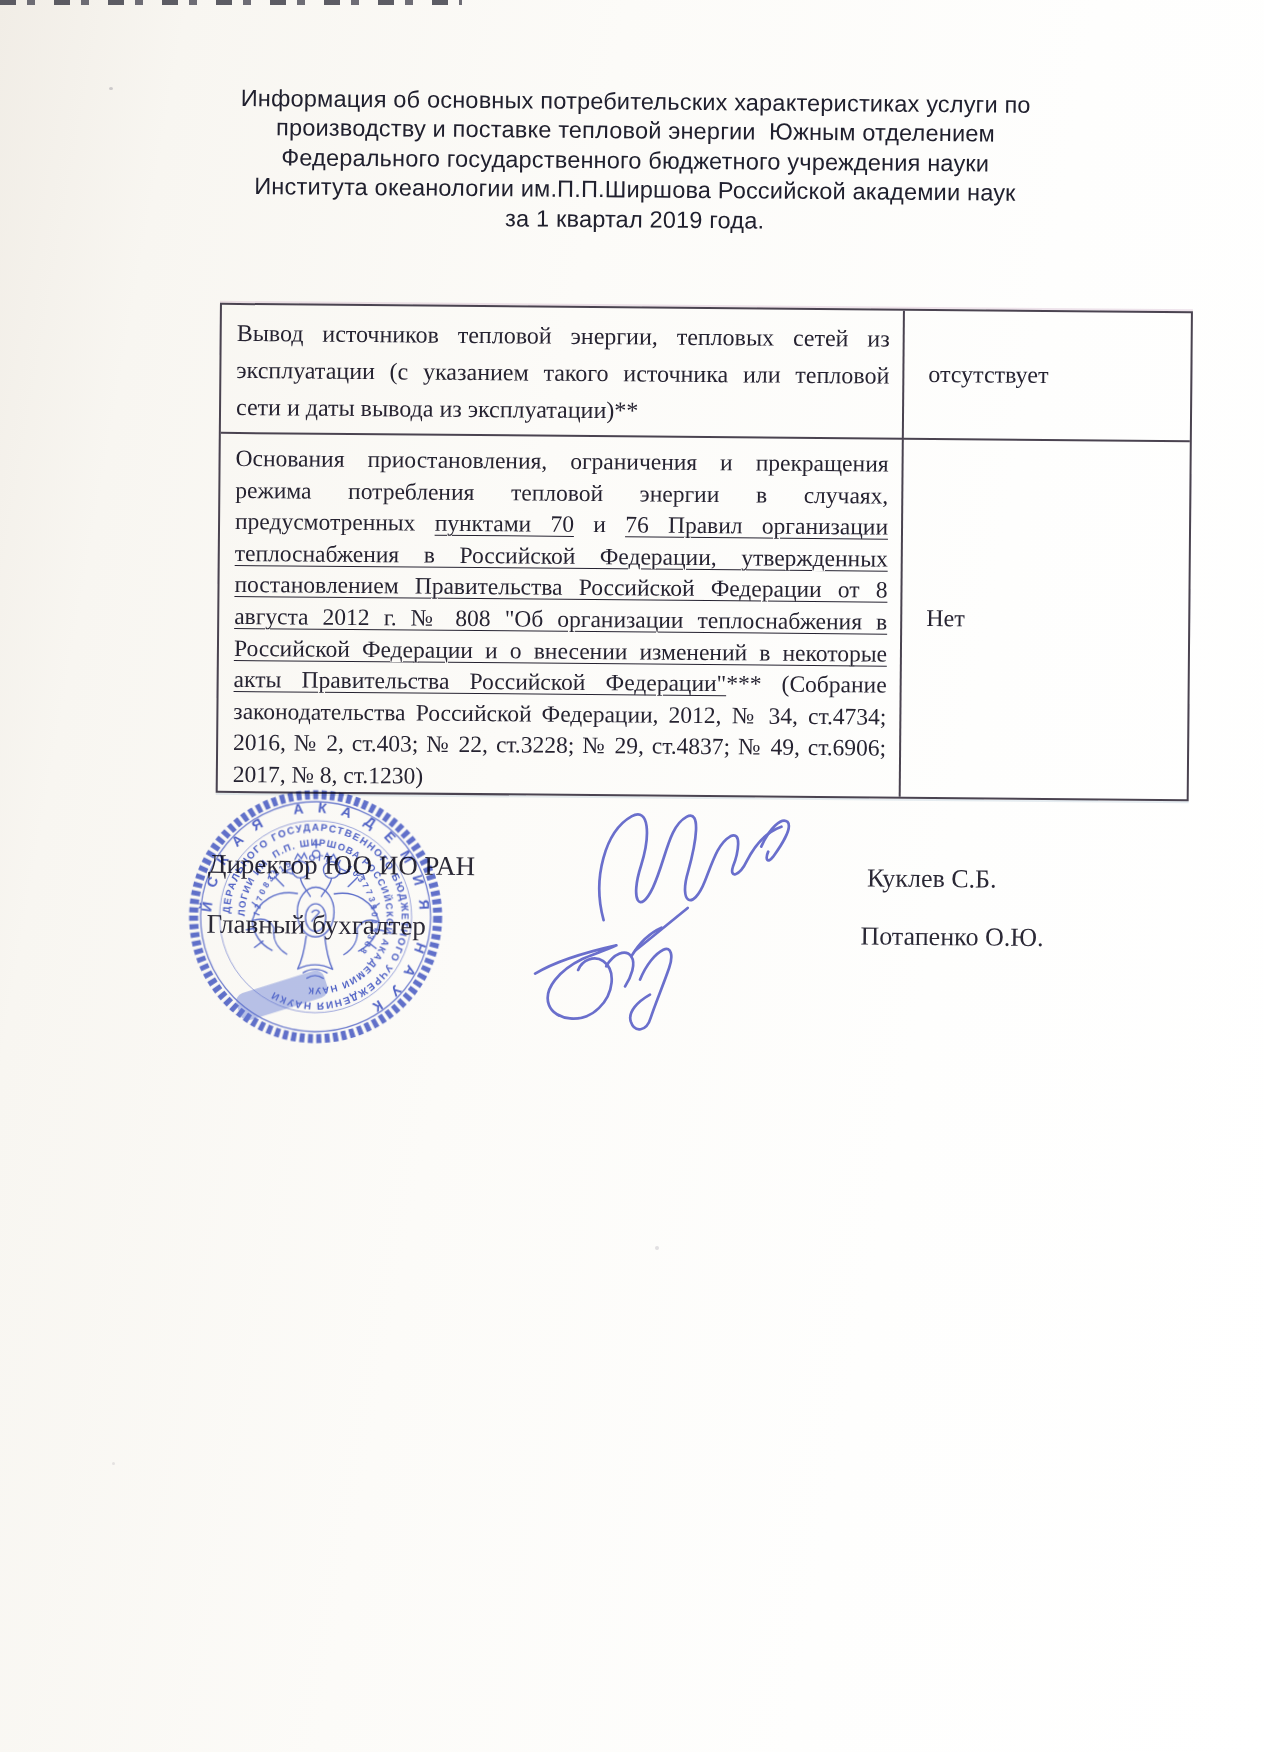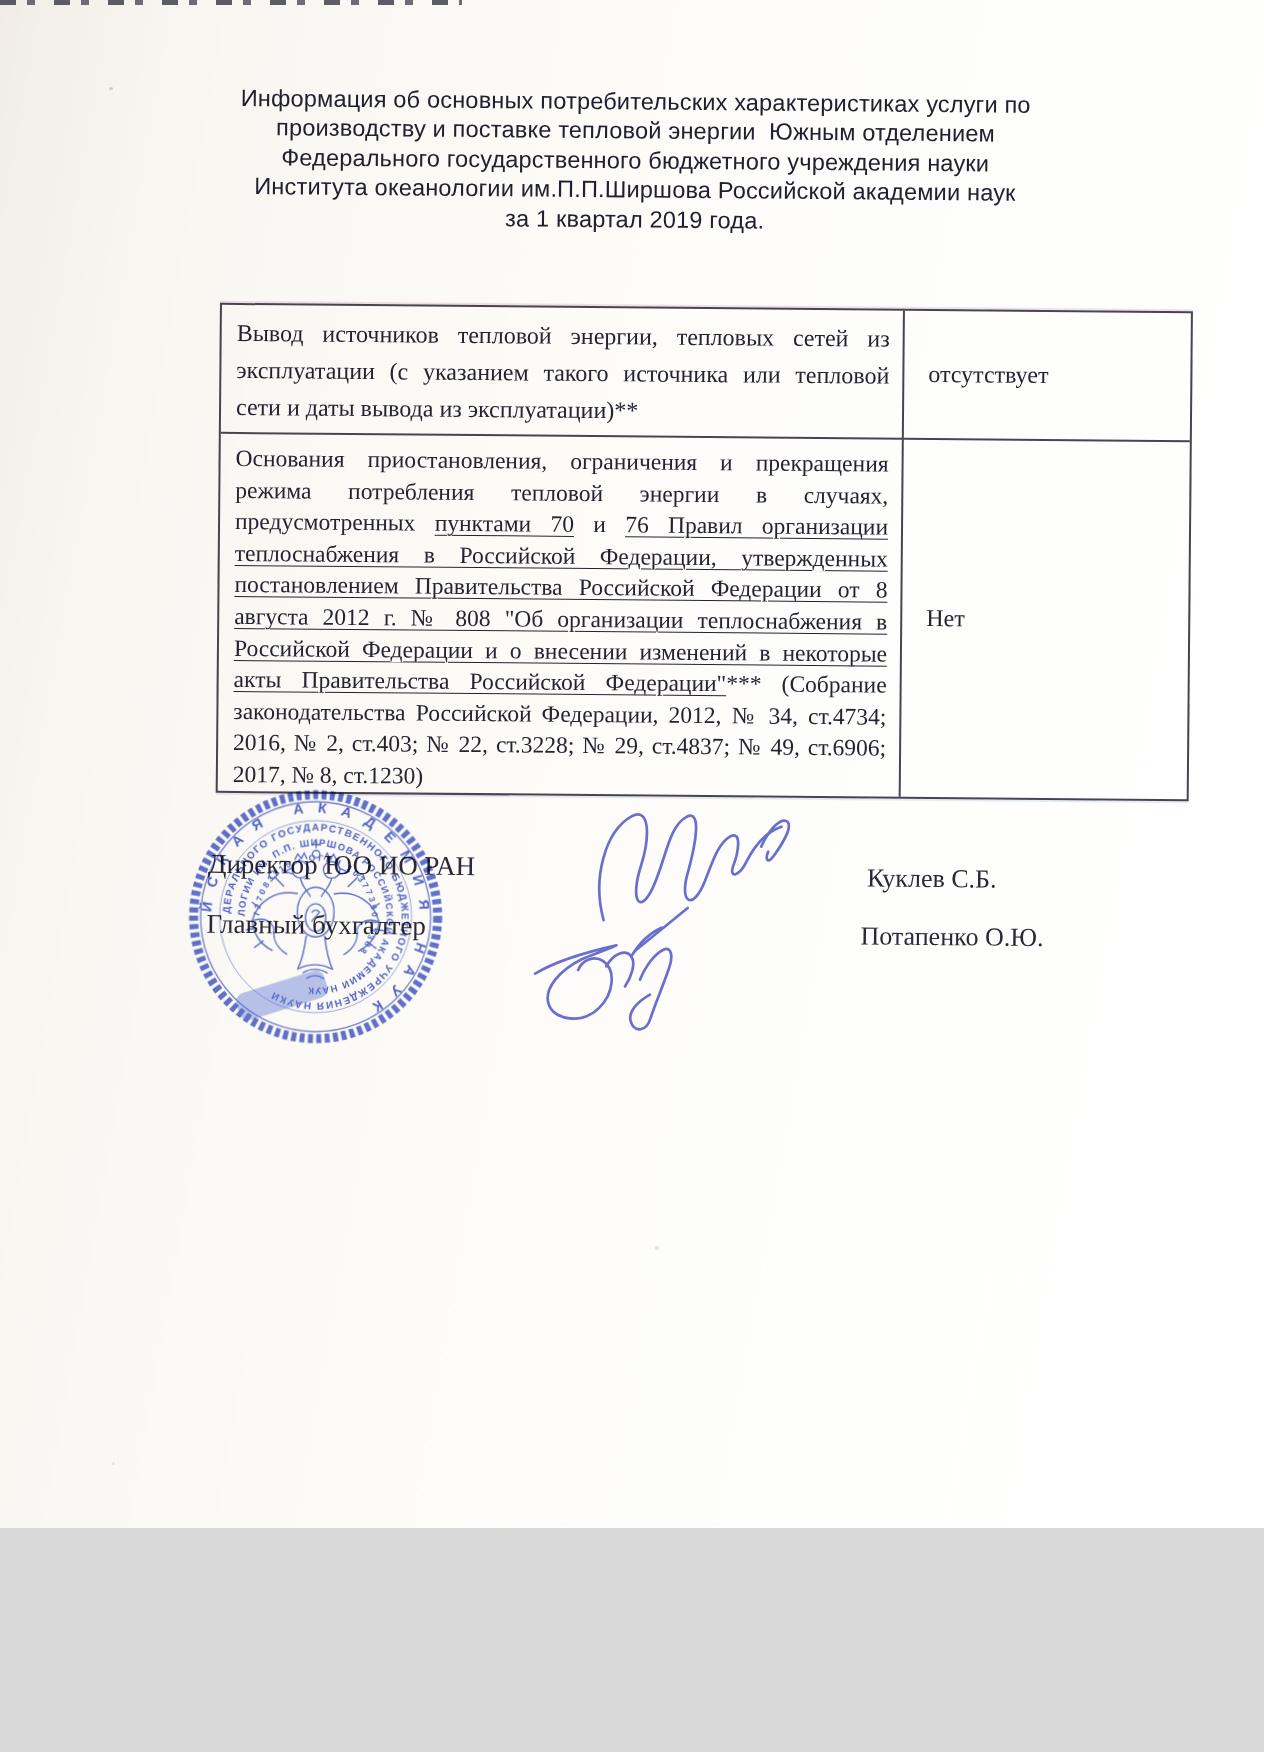--- a/index.html
+++ b/index.html
@@ -1,17 +1,17 @@
 <!DOCTYPE html>
 <html><head>
 <meta charset="utf-8">
 <style>
   html,body{margin:0;padding:0;background:#d9d9d9;}
   .sheet{
-    position:relative;width:1264px;height:1528px;overflow:hidden;
+    position:relative;width:1264px;height:1752px;overflow:hidden;
     background:linear-gradient(100deg,#f1ede6 0%,#f8f6f1 12%,#fcfbf8 40%,#fefefd 70%,#ffffff 100%);
     font-family:"Liberation Serif",serif;
   }
   .rot{position:absolute;inset:0;transform:rotate(0.5deg);transform-origin:240px 300px;}
   .scan-strip{
     position:absolute;left:0;top:0;width:462px;height:5px;opacity:.85;
     background:repeating-linear-gradient(90deg,#41414b 0 16px,rgba(65,65,75,0) 16px 27px,#55545f 27px 35px,rgba(65,65,75,0) 35px 54px);
   }
   .speck{position:absolute;background:#8f8d96;border-radius:50%;}
   .sp1{left:109px;top:87px;width:4px;height:3px;opacity:.4;}

